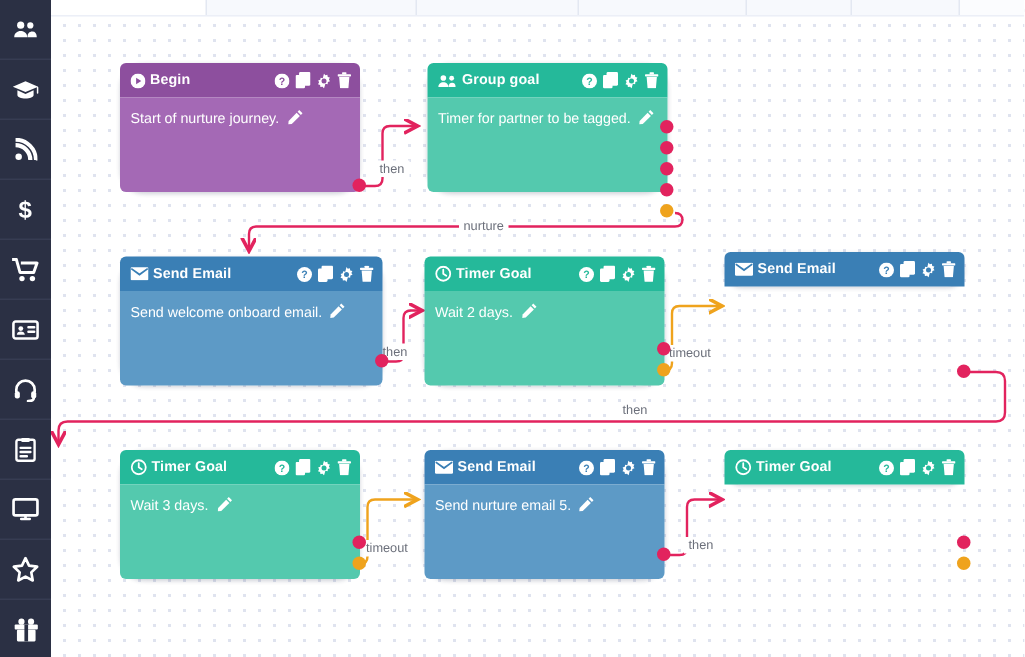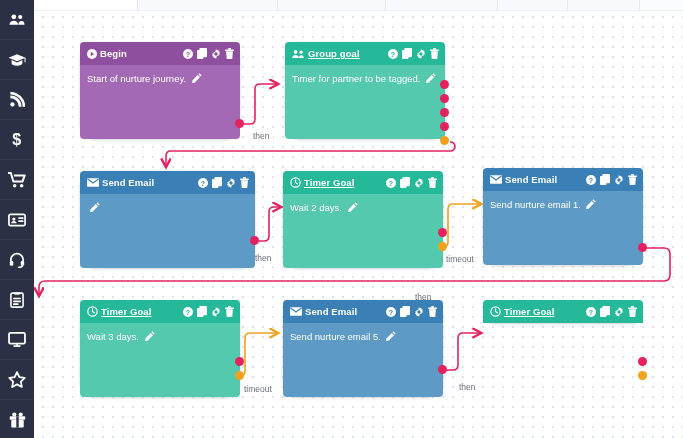--- a/index.html
+++ b/index.html
@@ -52,21 +52,20 @@
   #wires { position:absolute; left:0; top:0; width:649px; height:438px; }
 
   .wire-label {
     position:absolute;
     font-size:8.5px;
     color:#6b6f7a;
     background:#ffffff;
     padding:1px 3px;
     white-space:nowrap;
     line-height:1;
-    margin-top:24px;
   }
 
   
   .node {
     position:absolute;
     border-radius:16px;
     box-shadow:0 1px 3px rgba(40,50,80,.22);
     overflow:visible;
     color:#fff;
   }
@@ -81,34 +80,34 @@
     white-space:nowrap;
   }
   .node .hdr .t-icon { margin-right:3px; display:flex; align-items:center; }
   .node .hdr .title { flex:0 0 auto; }
   .node .hdr .acts {
     margin-left:auto;
     display:flex; align-items:center; gap:4px;
   }
   .node .hdr .acts span { display:flex; align-items:center; cursor:pointer; }
   .node .body {
-    height:74px;
+    height:63px;
     border-radius:0 0 4px 4px;
     padding:8px 7px 0 7px;
     font-size:9.5px;
     font-weight:normal;
     line-height:1.2;
     white-space:nowrap;
   }
   .node .body .pencil { margin-left:3px; vertical-align:-1px; }
 
   
   .n-purple .hdr { background:#8d4f9e; }
   .n-purple .body { background:#a469b5; }
-  .n-green  .hdr { background:#25b99a;text-decoration:underline; }
+  .n-green  .hdr { background:#25b99a; }
   .n-green  .body { background:#54c9ae; }
   .n-blue   .hdr { background:#3a7fb5; }
   .n-blue   .body { background:#5d9ac6; }
 
   
   .port {
     position:absolute; width:9px; height:9px; border-radius:50%;
   }
   .port.pink   { background:#e2235e; }
   .port.orange { background:#efa31d; }
@@ -261,21 +260,21 @@
     <path d="M409,247 Q414,247 414,242 L414,209 Q414,204 419,204 L447,204" fill="none" stroke="#efa31d" stroke-width="1.6" marker-end="url(#arwO)"></path>
 
     <path d="M609,248 L630,248 Q636,248 636,254 L636,275 Q636,281 630,281 L11,281 Q5,281 5,287 L5,296" fill="none" stroke="#e2235e" stroke-width="1.6" marker-end="url(#arwP)"></path>
 
     <path d="M206,376 Q211,376 211,371 L211,338 Q211,333 216,333 L244,333" fill="none" stroke="#efa31d" stroke-width="1.6" marker-end="url(#arwO)"></path>
 
     <path d="M409,370 L419,370 Q424,370 424,365 L424,338 Q424,333 429,333 L447,333" fill="none" stroke="#e2235e" stroke-width="1.6" marker-end="url(#arwP)"></path>
   </svg>
 
   <div class="wire-label" style="left:216px; top:107px;">then</div>
-  <div class="wire-label" style="left:272px; top:145px;">partner</div>
+  <div class="wire-label" style="left:272px; top:145px;">nurture</div>
   <div class="wire-label" style="left:218px; top:229px;">then</div>
   <div class="wire-label" style="left:409px; top:230px;">timeout</div>
   <div class="wire-label" style="left:378px; top:268px;">then</div>
   <div class="wire-label" style="left:207px; top:360px;">timeout</div>
   <div class="wire-label" style="left:422px; top:358px;">then</div>
 
   <div class="node n-purple" style="left:46px; top:42px; width:160px;">
     <div class="hdr">
       <span class="t-icon">
         <svg width="10" height="10" viewBox="0 0 12 12" fill="#fff">
@@ -406,20 +405,21 @@
         <span>
             <svg width="9" height="11" viewBox="0 0 10 12" fill="#fff">
               <rect x="0" y="1.6" width="10" height="1.6" rx=".5"></rect>
               <rect x="3.4" y="0" width="3.2" height="1.8" rx=".5"></rect>
               <path d="M1.2 3.6h7.6l-.7 8.1a.6.6 0 0 1-.6.3H2.5a.6.6 0 0 1-.6-.3z"></path>
             </svg>
           </span>
       </span>
     </div>
     <div class="body">
+      <span>Send welcome onboard email.</span>
       <span class="pencil"><svg width="10" height="10" viewBox="0 0 12 12" fill="#fff">
             <path d="M9 0.4 11.6 3 10.3 4.3 7.7 1.7z"></path>
             <path d="M6.9 2.5 9.5 5.1 3 11.6 0.2 11.9 0.5 9.1z"></path>
           </svg></span>
     </div>
     <div class="port pink" style="left:170px; top:65px;"></div>
   </div>
 
   <div class="node n-green" style="left:249px; top:171px; width:160px;">
     <div class="hdr">
@@ -499,27 +499,20 @@
           </span>
         <span>
             <svg width="9" height="11" viewBox="0 0 10 12" fill="#fff">
               <rect x="0" y="1.6" width="10" height="1.6" rx=".5"></rect>
               <rect x="3.4" y="0" width="3.2" height="1.8" rx=".5"></rect>
               <path d="M1.2 3.6h7.6l-.7 8.1a.6.6 0 0 1-.6.3H2.5a.6.6 0 0 1-.6-.3z"></path>
             </svg>
           </span>
       </span>
     </div>
-    <div class="body">
-      <span>Send nurture email 1.</span>
-      <span class="pencil"><svg width="10" height="10" viewBox="0 0 12 12" fill="#fff">
-            <path d="M9 0.4 11.6 3 10.3 4.3 7.7 1.7z"></path>
-            <path d="M6.9 2.5 9.5 5.1 3 11.6 0.2 11.9 0.5 9.1z"></path>
-          </svg></span>
-    </div>
     <div class="port pink" style="left:155px; top:75px;"></div>
   </div>
 
   <div class="node n-green" style="left:46px; top:300px; width:160px;">
     <div class="hdr">
       <span class="t-icon">
         <svg width="11" height="11" viewBox="0 0 12 12" fill="none" stroke="#fff" stroke-width="1.3">
             <circle cx="6" cy="6" r="5.1"></circle>
             <path d="M6 3.1V6l2.2 1.5" stroke-linecap="round"></path>
           </svg>

